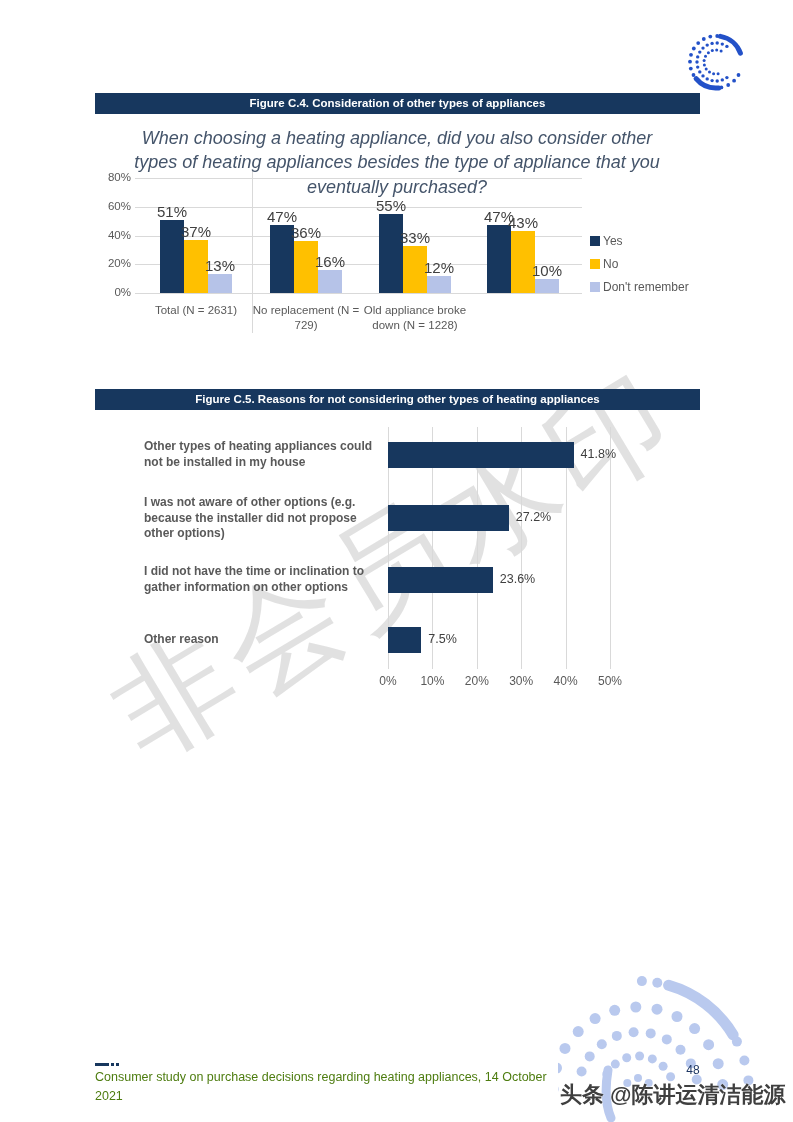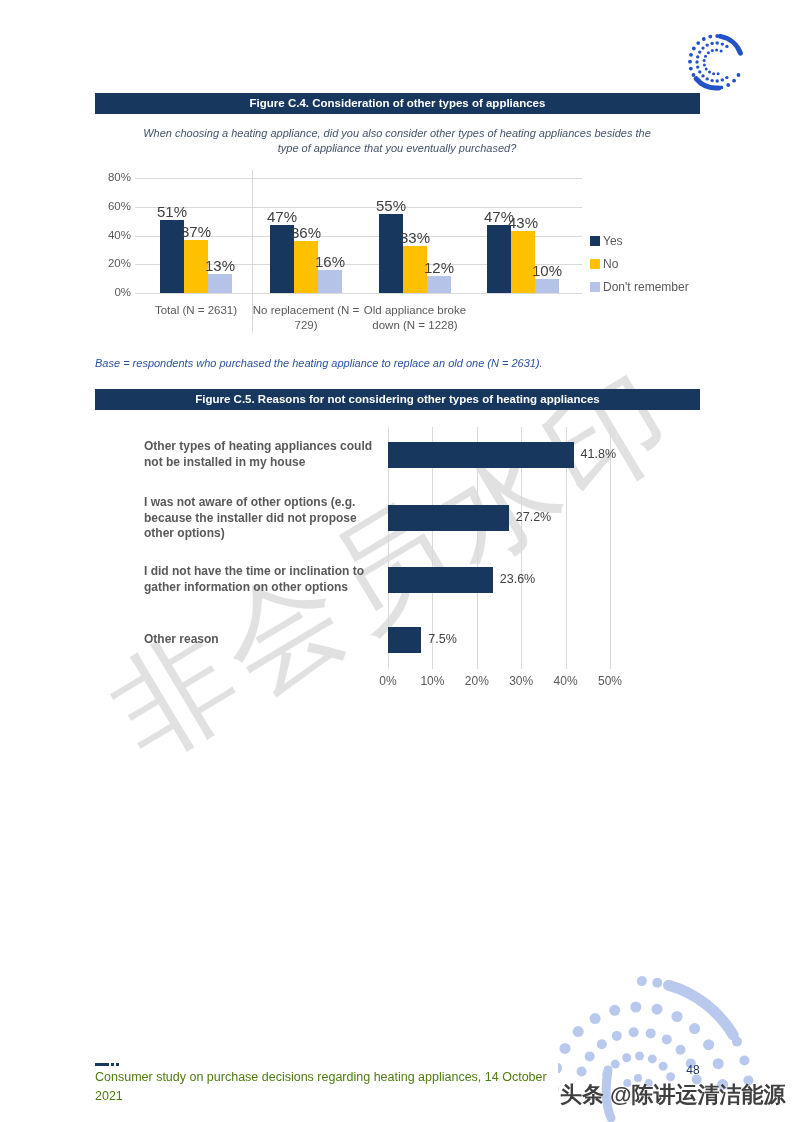--- a/index.html
+++ b/index.html
@@ -2,21 +2,21 @@
 <html><head>
 <meta charset="utf-8">
 <style>
   html,body{margin:0;padding:0;background:#888;}
   .page{position:relative;width:793px;height:1122px;background:#ffffff;overflow:hidden;
         font-family:"Liberation Sans","DejaVu Sans",sans-serif;margin:0 auto;}
   
   .titlebar{position:absolute;left:95px;width:605px;height:21px;background:#17375e;color:#fff;
             font-size:11.5px;font-weight:bold;text-align:center;line-height:21px;z-index:3;}
   .question{position:absolute;left:132px;top:126px;width:530px;text-align:center;font-style:italic;
-            font-size:11px;color:#44546a;line-height:1.35;z-index:3;}
+            font-size:18px;color:#44546a;line-height:1.35;z-index:3;}
   .basenote{position:absolute;left:95px;font-style:italic;font-size:11px;color:#2a52a0;z-index:3;}
   
   .chart{position:absolute;left:95px;width:610px;z-index:2;}
   .gridline-h{position:absolute;height:1px;background:#d9d9d9;}
   .gridline-v{position:absolute;width:1px;background:#d9d9d9;}
   .ytick{position:absolute;width:36px;text-align:right;font-size:11.5px;color:#595959;}
   .xtick{position:absolute;width:44px;text-align:center;font-size:12px;color:#595959;}
   .bar{position:absolute;}
   .vlabel{position:absolute;font-size:15px;color:#404040;text-align:center;width:42px;}
   .hlabel{position:absolute;font-size:12.5px;color:#404040;white-space:nowrap;}
@@ -134,21 +134,20 @@
       <div class="vlabel" style="left: 323px; top: 88.75px;">12%</div>
       <div class="bar" style="left: 440px; top: 108.625px; width: 24px; height: 14.375px; background: rgb(182, 195, 232);"></div>
       <div class="vlabel" style="left: 431px; top: 91.625px;">10%</div>
       <div class="catlabel" style="left: 39px; top: 133px; width: 124px;">Total (N = 2631)</div>
       <div class="catlabel" style="left: 149px; top: 133px; width: 124px;">No replacement (N = 729)</div>
       <div class="catlabel" style="left: 258px; top: 133px; width: 124px;">Old appliance broke down (N = 1228)</div>
       <div class="legend-item" style="left: 495px; top: 61px;"><span class="legend-swatch" style="background: rgb(23, 55, 94);"></span><span class="legend-text">Yes</span></div>
       <div class="legend-item" style="left: 495px; top: 84px;"><span class="legend-swatch" style="background: rgb(255, 192, 0);"></span><span class="legend-text">No</span></div>
       <div class="legend-item" style="left: 495px; top: 107px;"><span class="legend-swatch" style="background: rgb(182, 195, 232);"></span><span class="legend-text">Don't remember</span></div>
     </div>
-  <div class="basenote" style="top:357px;">Base = respondents who purchased the heating appliance to replace an old one (N = 2631).</div>
 
   <div class="titlebar" style="top:389px;">Figure C.5. Reasons for not considering other types of heating appliances</div>
   <div class="chart" id="chart2" style="top:425px;height:272px;">
       <div class="gridline-v" style="left: 293px; top: 2px; height: 242px;"></div>
       <div class="xtick" style="left: 271px; top: 249px;">0%</div>
       <div class="gridline-v" style="left: 337.4px; top: 2px; height: 242px;"></div>
       <div class="xtick" style="left: 315.4px; top: 249px;">10%</div>
       <div class="gridline-v" style="left: 381.8px; top: 2px; height: 242px;"></div>
       <div class="xtick" style="left: 359.8px; top: 249px;">20%</div>
       <div class="gridline-v" style="left: 426.2px; top: 2px; height: 242px;"></div>

